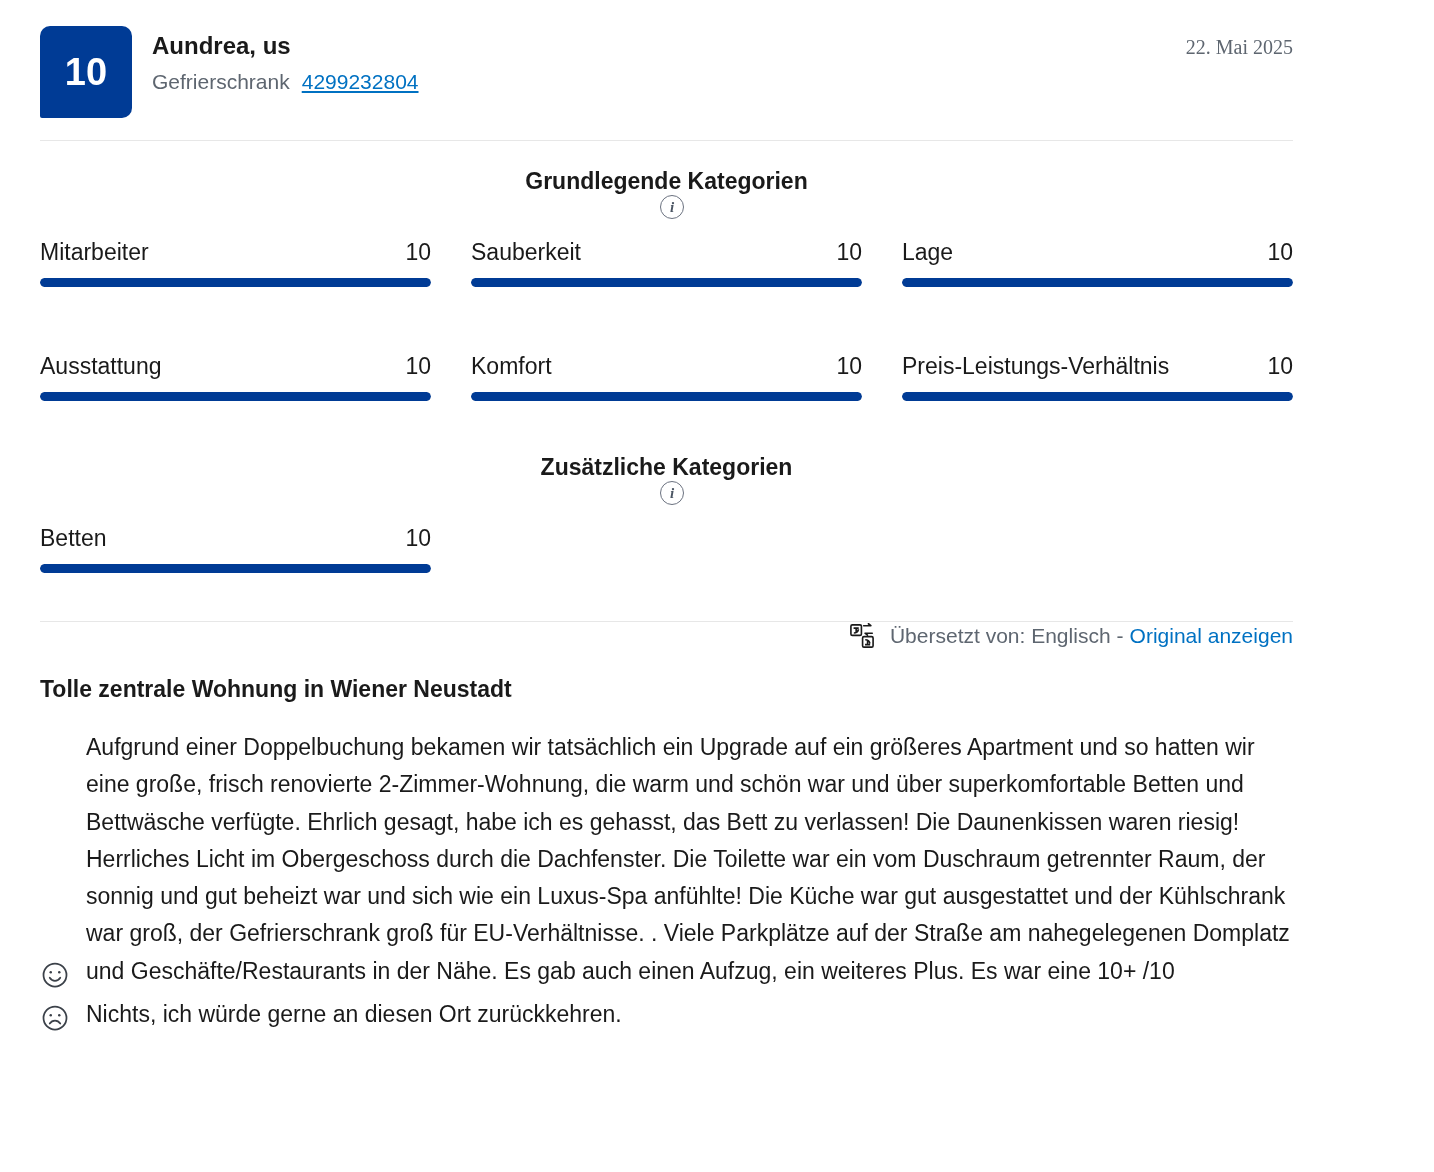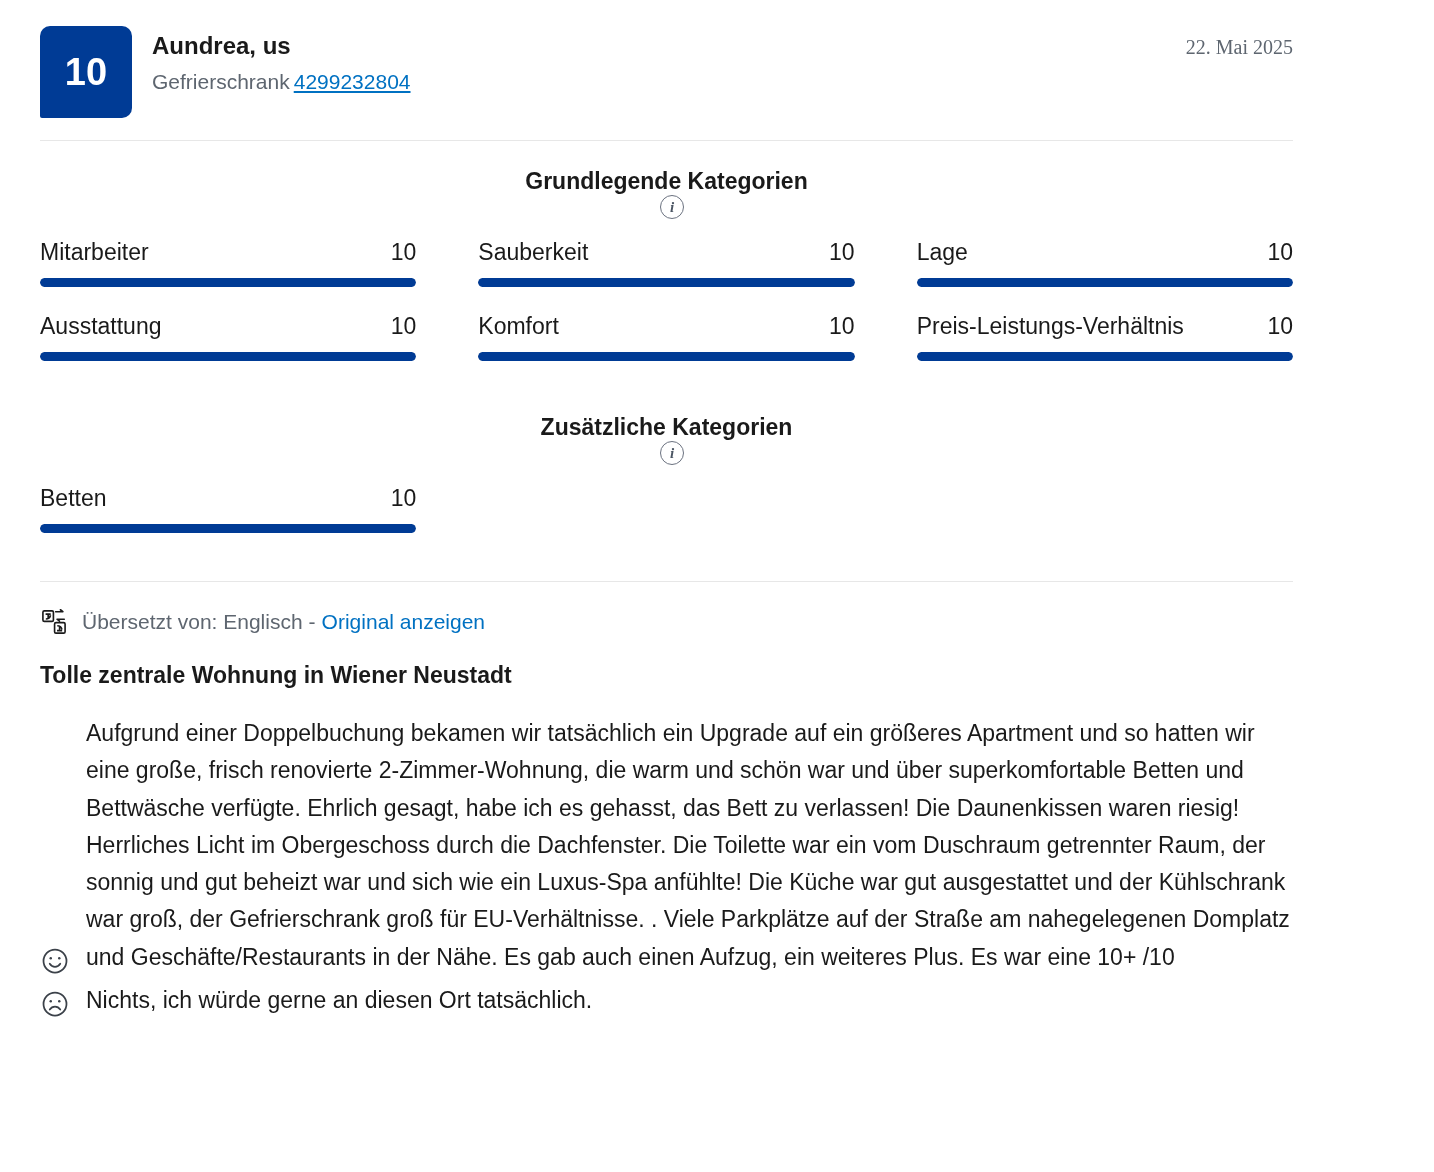--- a/index.html
+++ b/index.html
@@ -53,21 +53,21 @@
     line-height: 1.3;
   }
   .booking-line {
     margin-top: 6px;
     font-size: 21px;
     color: #5e6670;
     line-height: 1.4;
   }
   .booking-number {
     color: #0071c2;
-    margin-left: 4px;
+    margin-left: 12px;
   }
   .review-date {
     font-size: 20px;
     color: #5e6670;
     padding-top: 10px;
     white-space: nowrap;
     font-family: Liberation Serif, serif;
   }
 
   hr.divider {
@@ -102,20 +102,21 @@
     margin-left: 11px;
     line-height: 1;
   }
 
   
   .score-grid {
     display: grid;
     grid-template-columns: repeat(3, 1fr);
     column-gap: 62px;
     row-gap: 0;
+    gap: 40px;
   }
   .score-grid.single {
     grid-template-columns: repeat(3, 1fr);
   }
   .score-item {
     padding-bottom: 26px;
   }
   .score-row {
     display: flex;
     justify-content: space-between;
@@ -139,24 +140,24 @@
     background: #003b95;
     border-radius: 5px;
   }
 
   .block-gap-bottom { padding-bottom: 22px; }
 
   
   .translation-row {
     display: flex;
     align-items: center;
-    margin-top: 26px;
     margin-bottom: 26px;
     font-size: 21px;
     color: #5e6670;
+    justify-content: flex-end;
   }
   .translate-icon {
     width: 28px;
     height: 28px;
     margin-right: 14px;
     flex: 0 0 auto;
     color: #1a1a1a;
   }
   .translate-link {
     color: #0071c2;
@@ -322,16 +323,16 @@
 
   <div class="review-entry">
     <span class="face-icon">
       <svg viewBox="0 0 24 24" width="30" height="30" fill="none" stroke="currentColor" stroke-width="1.4">
         <circle cx="12" cy="12" r="9.2"></circle>
         <circle cx="8.6" cy="9.8" r="1" fill="currentColor" stroke="none"></circle>
         <circle cx="15.4" cy="9.8" r="1" fill="currentColor" stroke="none"></circle>
         <path d="M7.8 16.4c1-1.6 2.5-2.4 4.2-2.4s3.2.8 4.2 2.4" stroke-linecap="round"></path>
       </svg>
     </span>
-    <div class="review-text">Nichts, ich würde gerne an diesen Ort tatsächlich.</div>
+    <div class="review-text">Nichts, ich würde gerne an diesen Ort zurückkehren.</div>
   </div>
 
 </div>
 
 </body></html>

